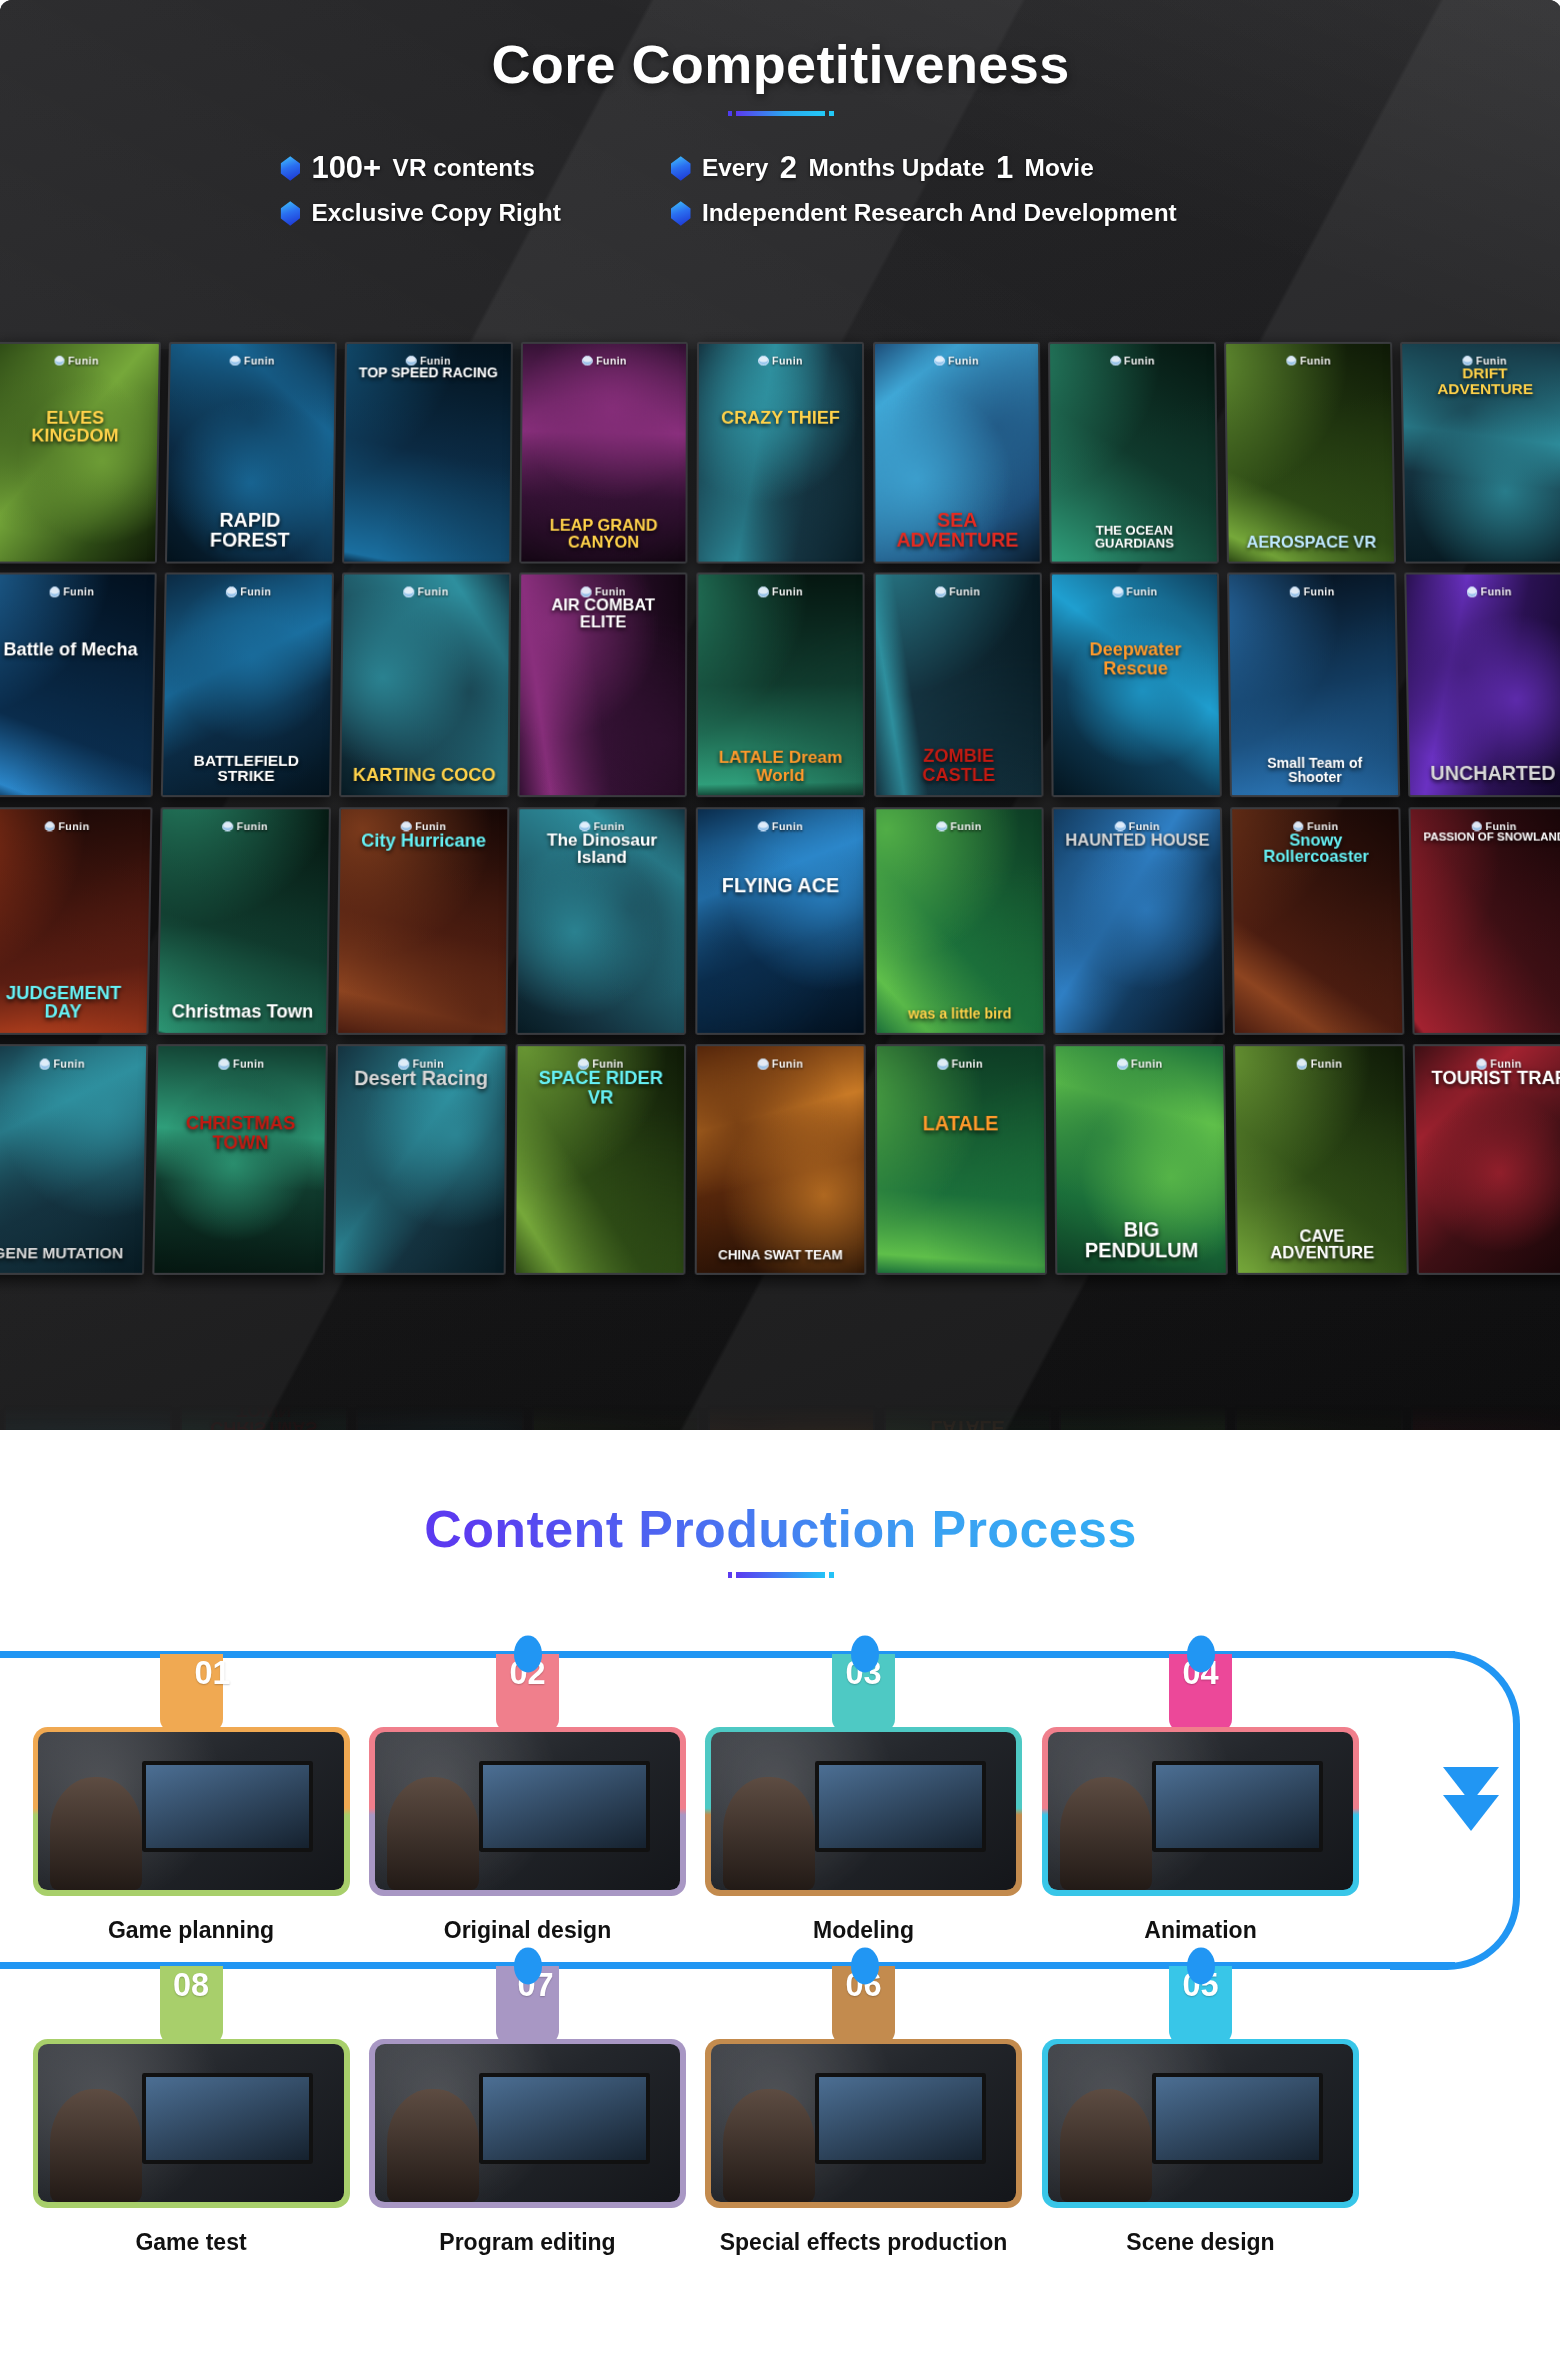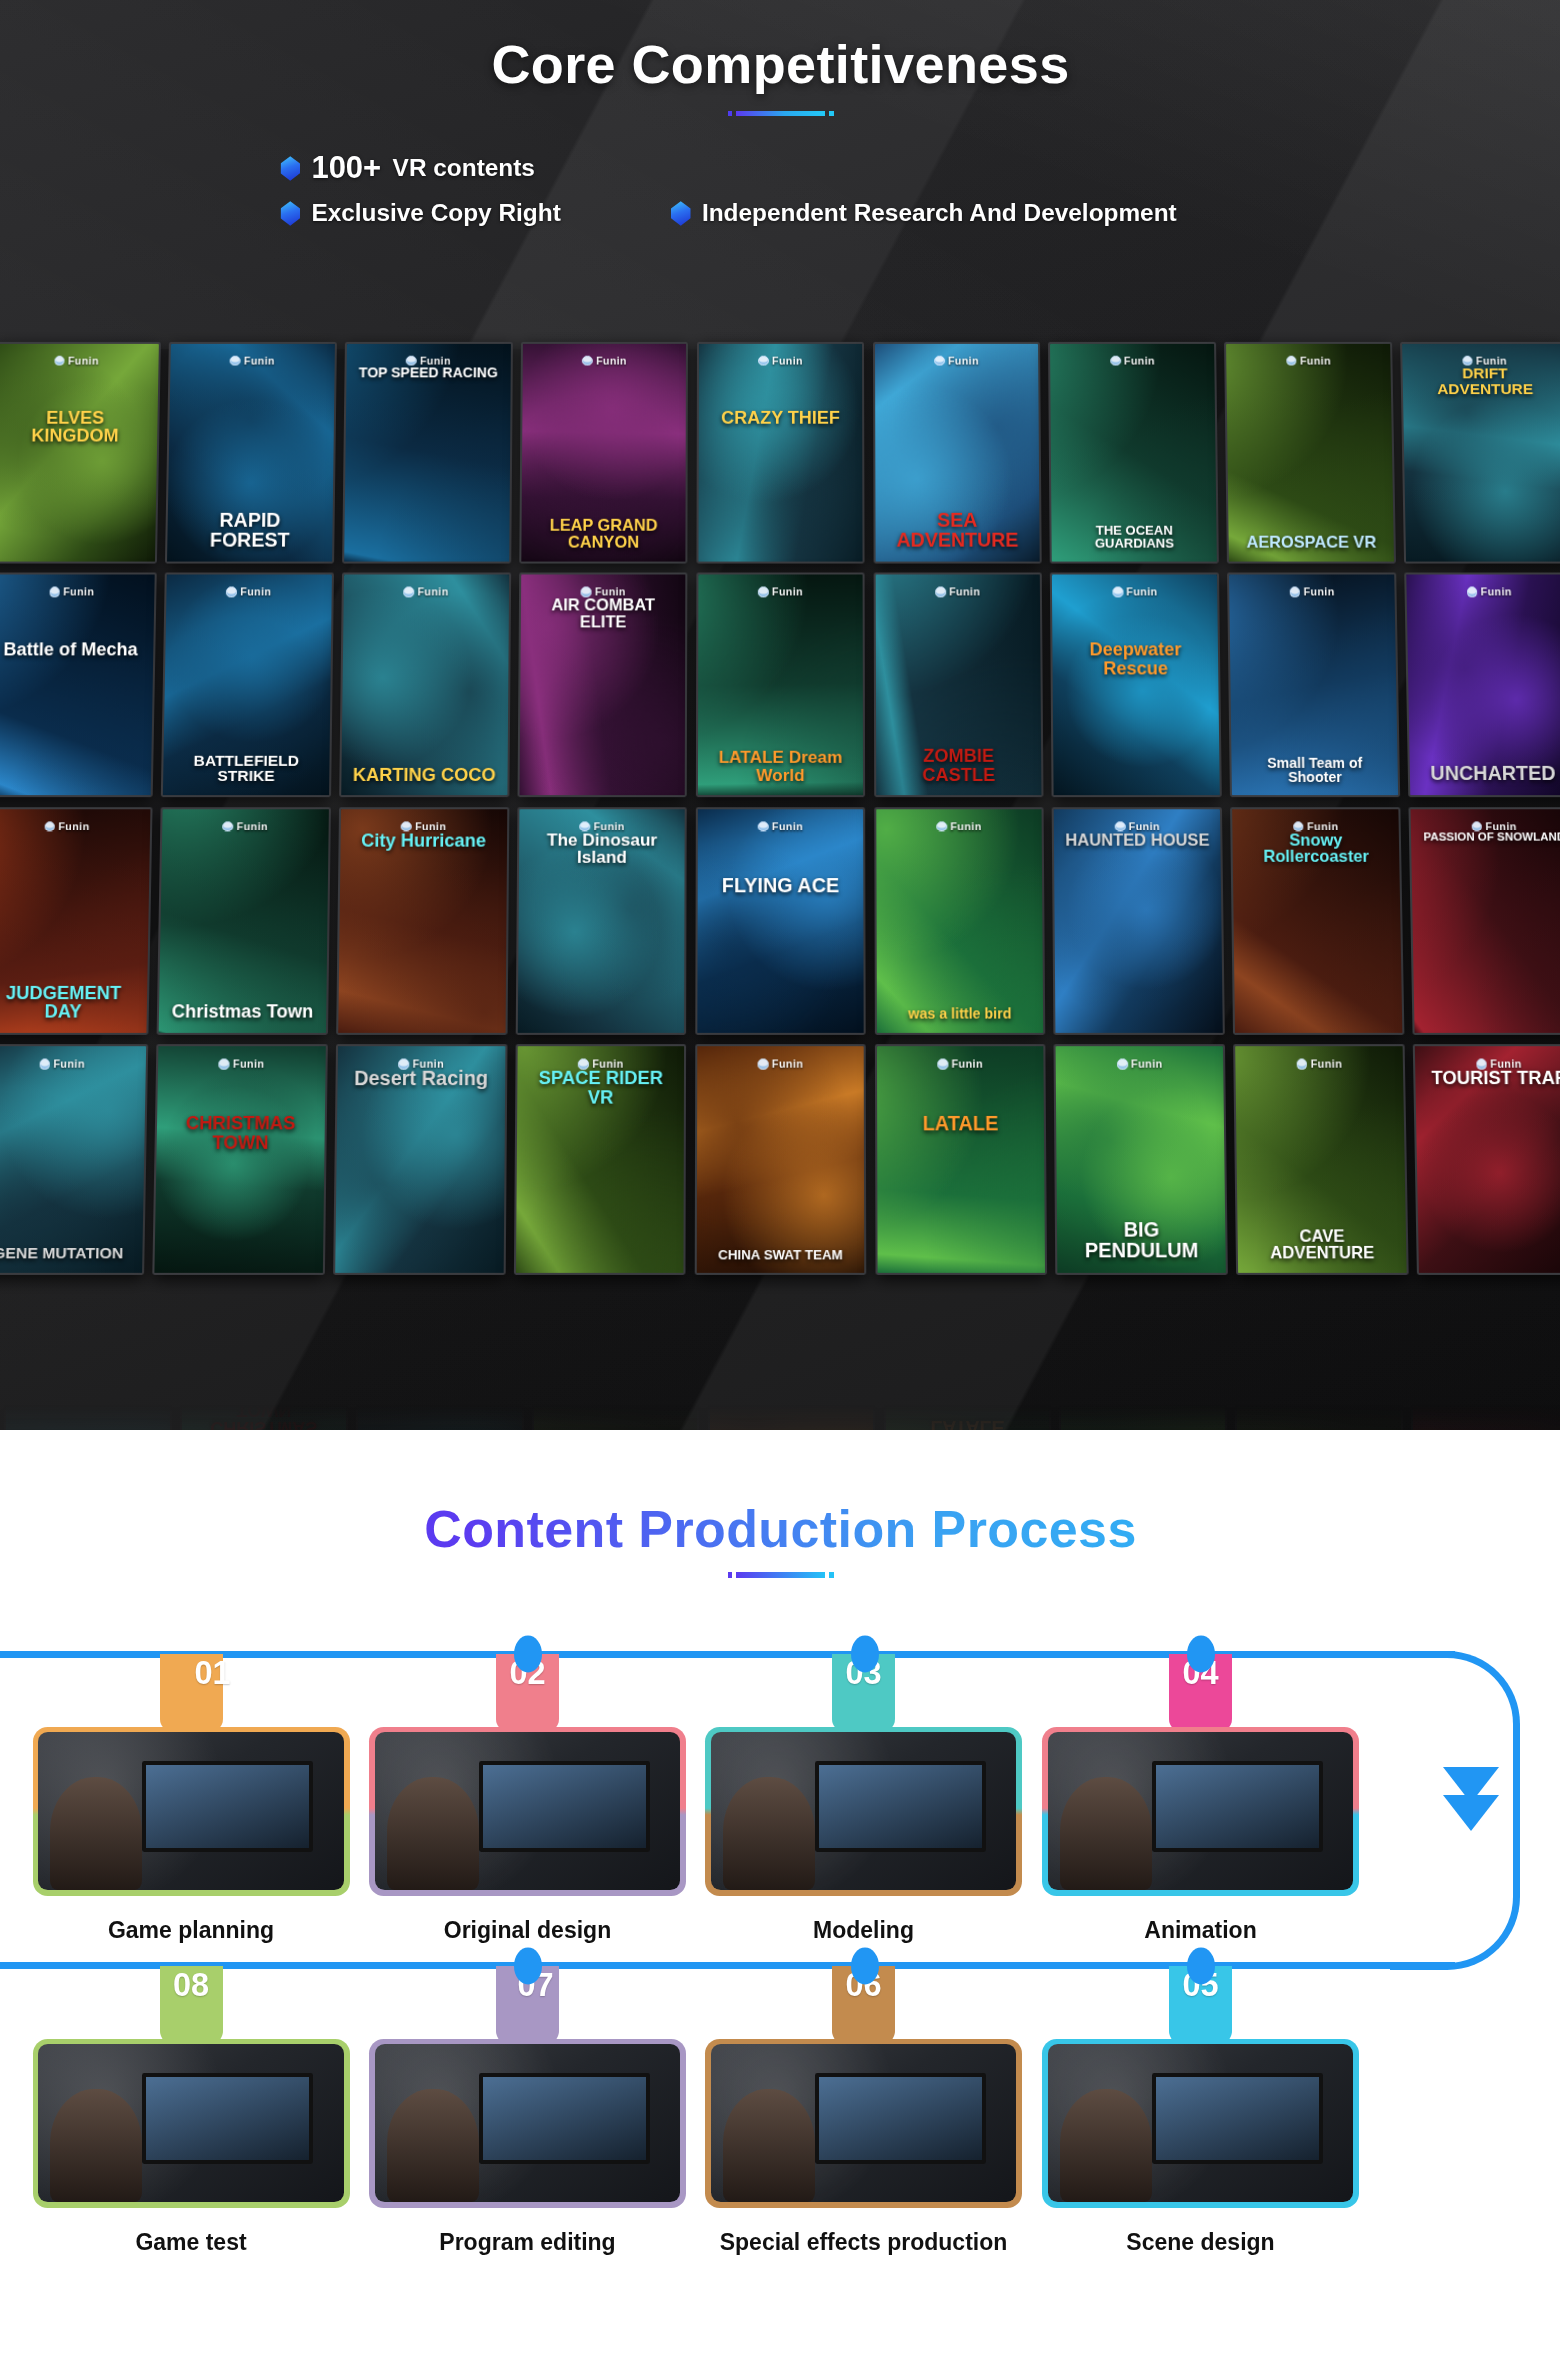--- a/index.html
+++ b/index.html
@@ -1,19 +1,19 @@
 <!DOCTYPE html>
 <html style="font-size:13px"><head>
 <meta charset="utf-8">
 <style>
   * { box-sizing: border-box; margin: 0; padding: 0; }
   html, body { width: 1561px; background: #fff; }
   body { font-family: "Liberation Sans", sans-serif; -webkit-font-smoothing: antialiased; }
 
-  .page { width: 1561px; height: 2354px; position: relative; overflow: hidden; background:#fff; }
+  .page { width: 1561px; height: 2354px; position: relative; overflow: hidden; background:#fff;border-radius:12px; }
 
   
   .hero {
     position: absolute; left:0; top:0; width:1561px; height:1430px;
     background:#161617;
     overflow:hidden;
   }
   .hero-bg {
     position:absolute; inset:0;
     background:
@@ -193,20 +193,28 @@
       <span class="bar"></span>
       <span class="tick2"></span>
     </div>
 
     <div class="features">
       <div class="feat-row">
         <div class="feat">
           <span class="diamond"></span>
           <span class="big">100+</span>
           <span>VR contents</span>
+        </div>
+        <div class="feat">
+          <span class="diamond"></span>
+          <span>Every</span>
+          <span class="big">2</span>
+          <span>Months Update</span>
+          <span class="big">1</span>
+          <span>Movie</span>
         </div>
       </div>
       <div class="feat-row">
         <div class="feat">
           <span class="diamond"></span>
           <span>Exclusive Copy Right</span>
         </div>
         <div class="feat">
           <span class="diamond"></span>
           <span>Independent Research And Development</span>

